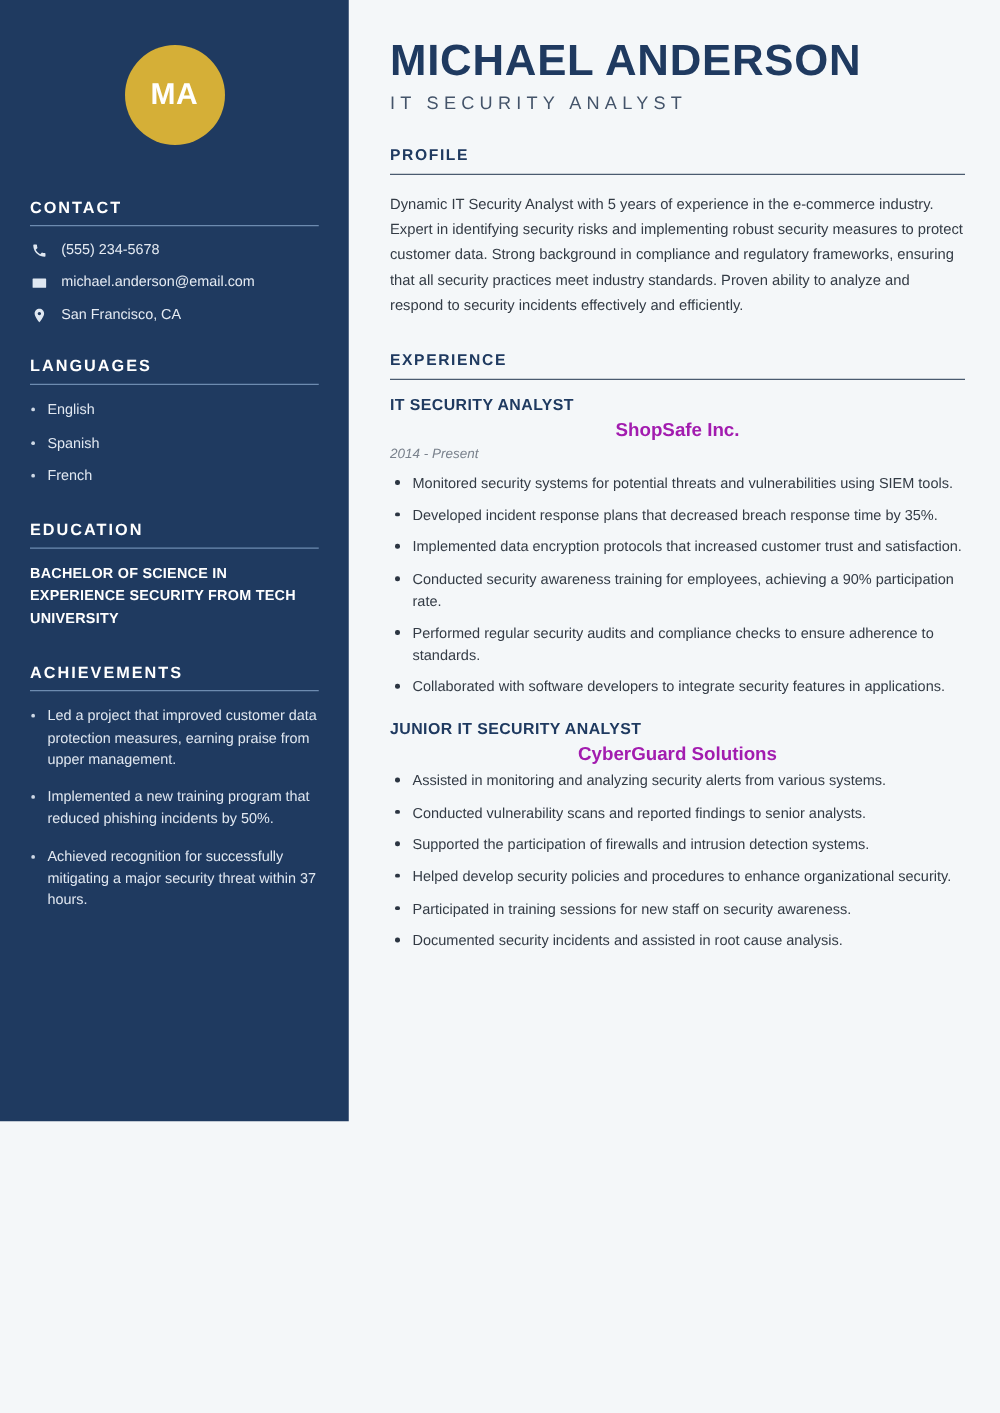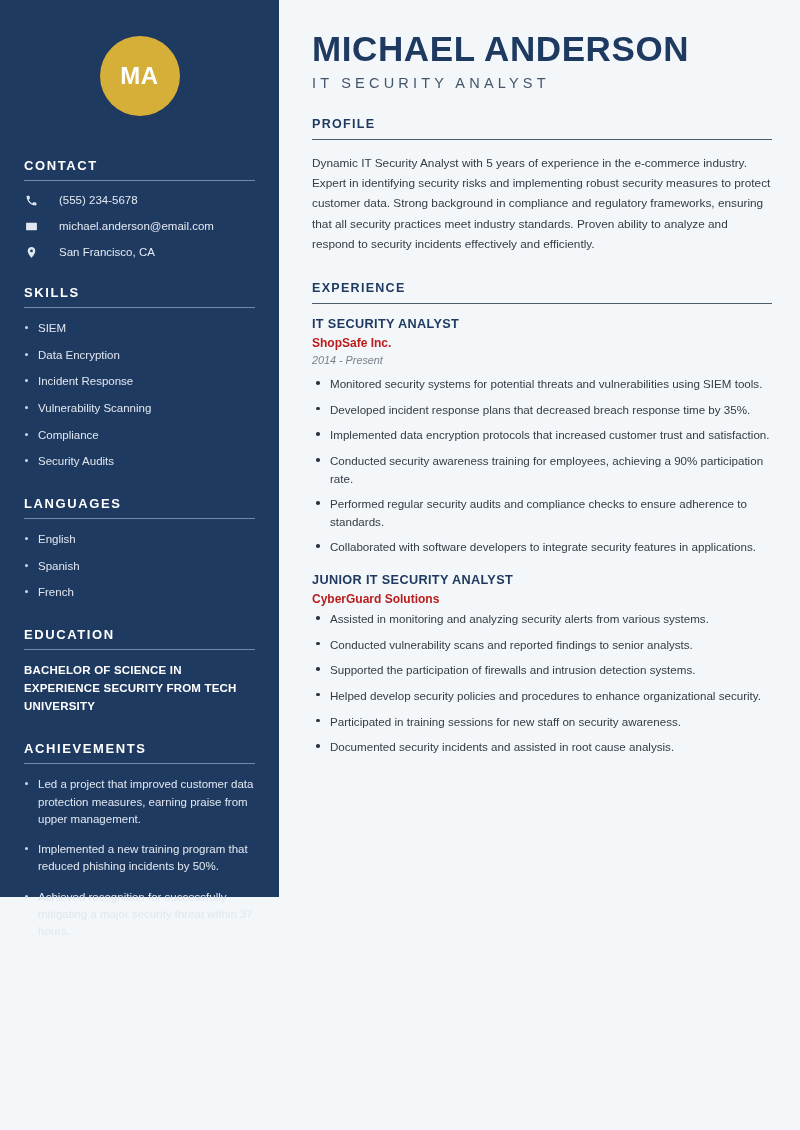--- a/index.html
+++ b/index.html
@@ -67,21 +67,21 @@
 
   .side-rule {
     height: 1px;
     background: #6d8bb0;
     margin-bottom: 12px;
   }
 
   .contact-row {
     display: flex;
     align-items: center;
-    gap: 21px;
+    gap: 11px;
     margin-bottom: 12px;
     font-size: 11.5px;
     color: #e4eaf2;
   }
 
   .contact-icon {
     width: 14px;
     height: 14px;
     flex: 0 0 14px;
     display: flex;
@@ -172,24 +172,25 @@
   .exp-role {
     font-size: 12.7px;
     font-weight: bold;
     color: #1f3a60;
     letter-spacing: 0.35px;
     text-transform: uppercase;
     margin-bottom: 5px;
   }
 
   .exp-company {
-    font-size: 12px;
-    font-weight: bold;
-    color: #b91c1c;
+    font-size: 15px;
+    font-weight: bold;
+    color: #a21caf;
     margin-bottom: 4px;
+    text-align: center;
   }
 
   .exp-dates {
     font-size: 10.8px;
     font-style: italic;
     color: #7a828d;
     margin-bottom: 9px;
   }
 
   .exp-list {
@@ -255,32 +256,20 @@
       <div class="contact-row">
         <span class="contact-icon">
           <svg width="13" height="13" viewBox="0 0 24 24" fill="#dfe7f1">
             <path d="M12 2C8.1 2 5 5.1 5 9c0 5.2 7 13 7 13s7-7.8 7-13c0-3.9-3.1-7-7-7zm0 9.5A2.5 2.5 0 1 1 12 6.5a2.5 2.5 0 0 1 0 5z"></path>
           </svg>
         </span>
         <span>San Francisco, CA</span>
       </div>
     </section>
 
-    <section class="side-section">
-      <div class="side-heading">SKILLS</div>
-      <div class="side-rule"></div>
-      <ul class="side-list">
-        <li>SIEM</li>
-        <li>Data Encryption</li>
-        <li>Incident Response</li>
-        <li>Vulnerability Scanning</li>
-        <li>Compliance</li>
-        <li>Security Audits</li>
-      </ul>
-    </section>
 
     <section class="side-section">
       <div class="side-heading">LANGUAGES</div>
       <div class="side-rule"></div>
       <ul class="side-list">
         <li>English</li>
         <li>Spanish</li>
         <li>French</li>
       </ul>
     </section>

